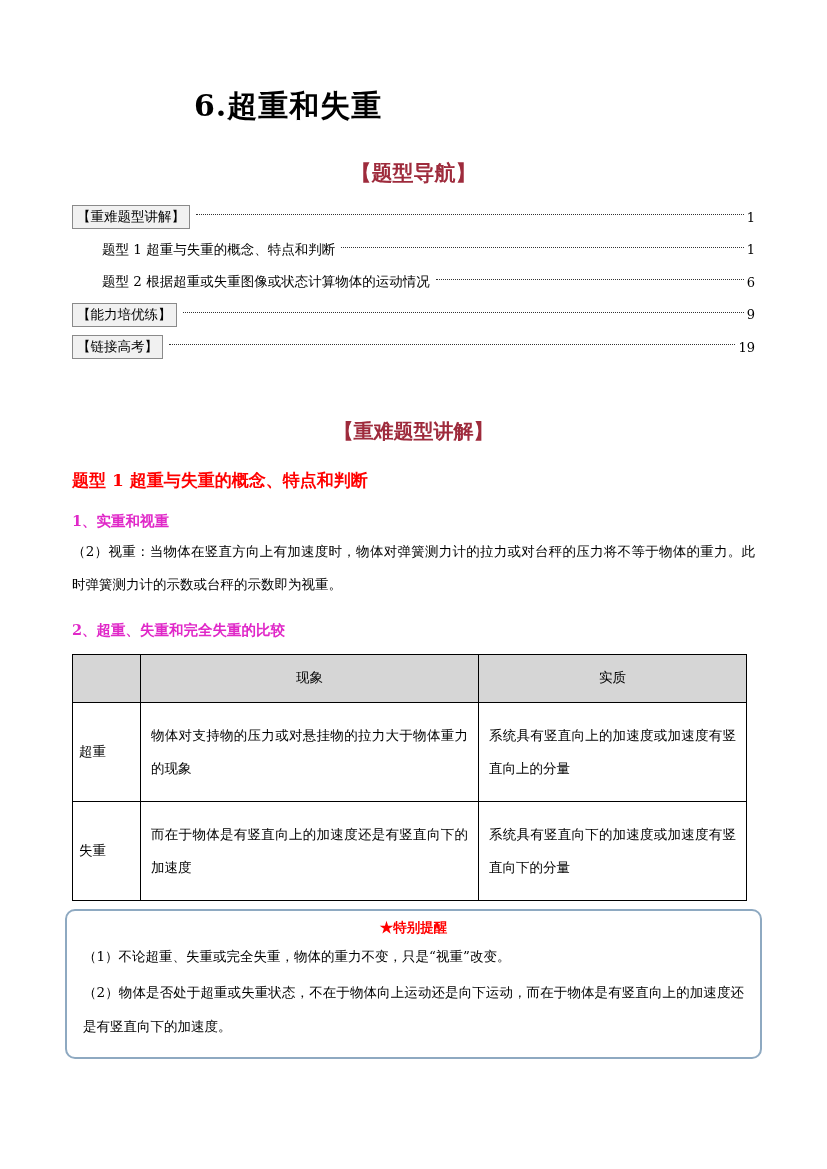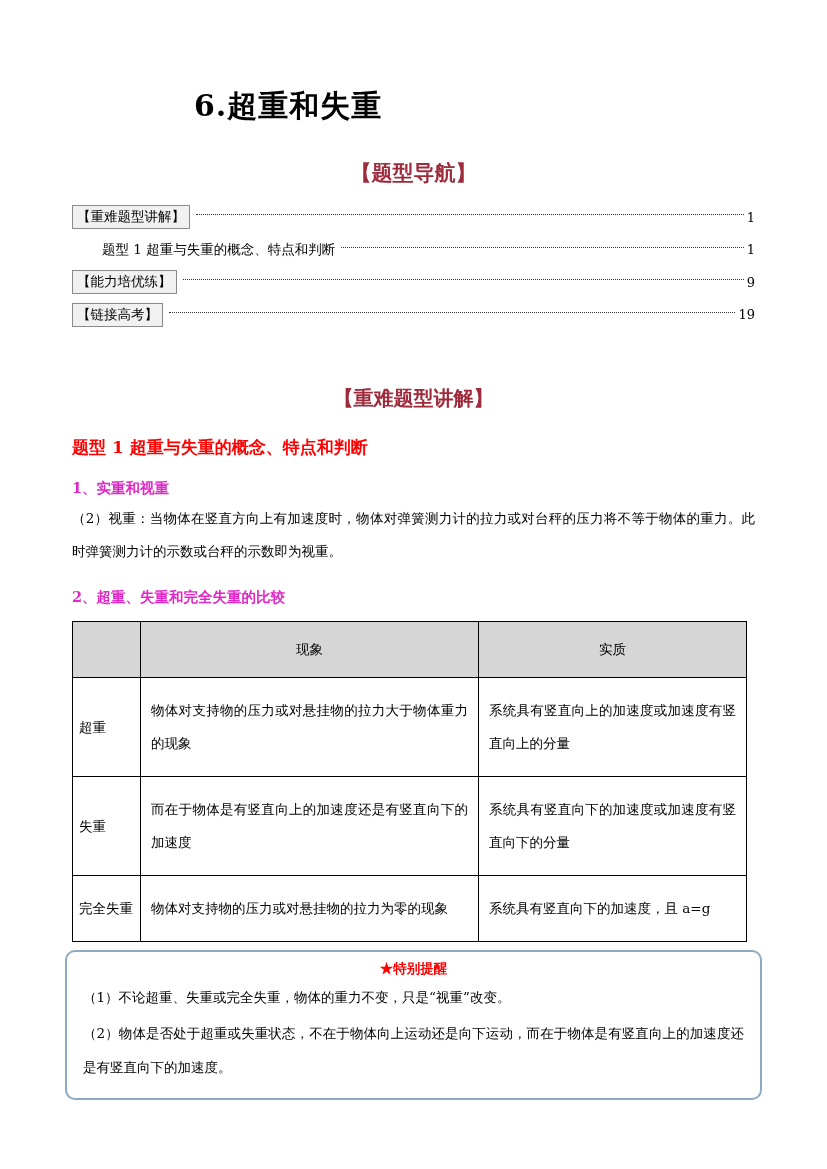--- a/index.html
+++ b/index.html
@@ -87,21 +87,21 @@
   table.cmp col.c1 { width: 68px; }
   table.cmp col.c2 { width: 338px; }
   table.cmp col.c3 { width: 268px; }
   table.cmp th, table.cmp td {
     border: 1px solid #000;
     font-size: 13.5px;
     font-weight: normal;
     vertical-align: middle;
   }
   table.cmp thead th {
-    height: 56px;
+    height: 48px;
     background: #d6d6d6;
     text-align: center;
   }
   table.cmp td { padding: 16px 10px; line-height: 33px; }
   table.cmp td.label { padding: 6px 6px; }
   table.cmp tr.tall td { height: 83px; }
   table.cmp tr.short td { height: 50px; }
   table.cmp td.content { text-align: justify; }
 
   .note-box {
@@ -130,20 +130,25 @@
   <nav class="toc">
     <div class="toc-row">
       <span class="toc-label boxed">【重难题型讲解】</span>
       <span class="leader"></span>
       <span class="toc-page">1</span>
     </div>
     <div class="toc-row indent">
       <span class="toc-label">题型 1 超重与失重的概念、特点和判断</span>
       <span class="leader"></span>
       <span class="toc-page">1</span>
+    </div>
+    <div class="toc-row indent">
+      <span class="toc-label">题型 2 根据超重或失重图像或状态计算物体的运动情况</span>
+      <span class="leader"></span>
+      <span class="toc-page">6</span>
     </div>
     <div class="toc-row">
       <span class="toc-label boxed">【能力培优练】</span>
       <span class="leader"></span>
       <span class="toc-page">9</span>
     </div>
     <div class="toc-row">
       <span class="toc-label boxed">【链接高考】</span>
       <span class="leader"></span>
       <span class="toc-page">19</span>
@@ -176,25 +181,20 @@
       <tr class="tall">
         <td class="label">超重</td>
         <td class="content">物体对支持物的压力或对悬挂物的拉力大于物体重力的现象</td>
         <td class="content">系统具有竖直向上的加速度或加速度有竖直向上的分量</td>
       </tr>
       <tr class="tall">
         <td class="label">失重</td>
         <td class="content">而在于物体是有竖直向上的加速度还是有竖直向下的加速度</td>
         <td class="content">系统具有竖直向下的加速度或加速度有竖直向下的分量</td>
       </tr>
-      <tr class="short">
-        <td class="label">完全失重</td>
-        <td class="content">物体对支持物的压力或对悬挂物的拉力为零的现象</td>
-        <td class="content">系统具有竖直向下的加速度，且 a=g</td>
-      </tr>
     </tbody>
   </table>
 
   <div class="note-box">
     <div class="note-title">★特别提醒</div>
     <p class="body">（1）不论超重、失重或完全失重，物体的重力不变，只是“视重”改变。</p>
     <p class="body">（2）物体是否处于超重或失重状态，不在于物体向上运动还是向下运动，而在于物体是有竖直向上的加速度还是有竖直向下的加速度。</p>
   </div>
 
 </div>

